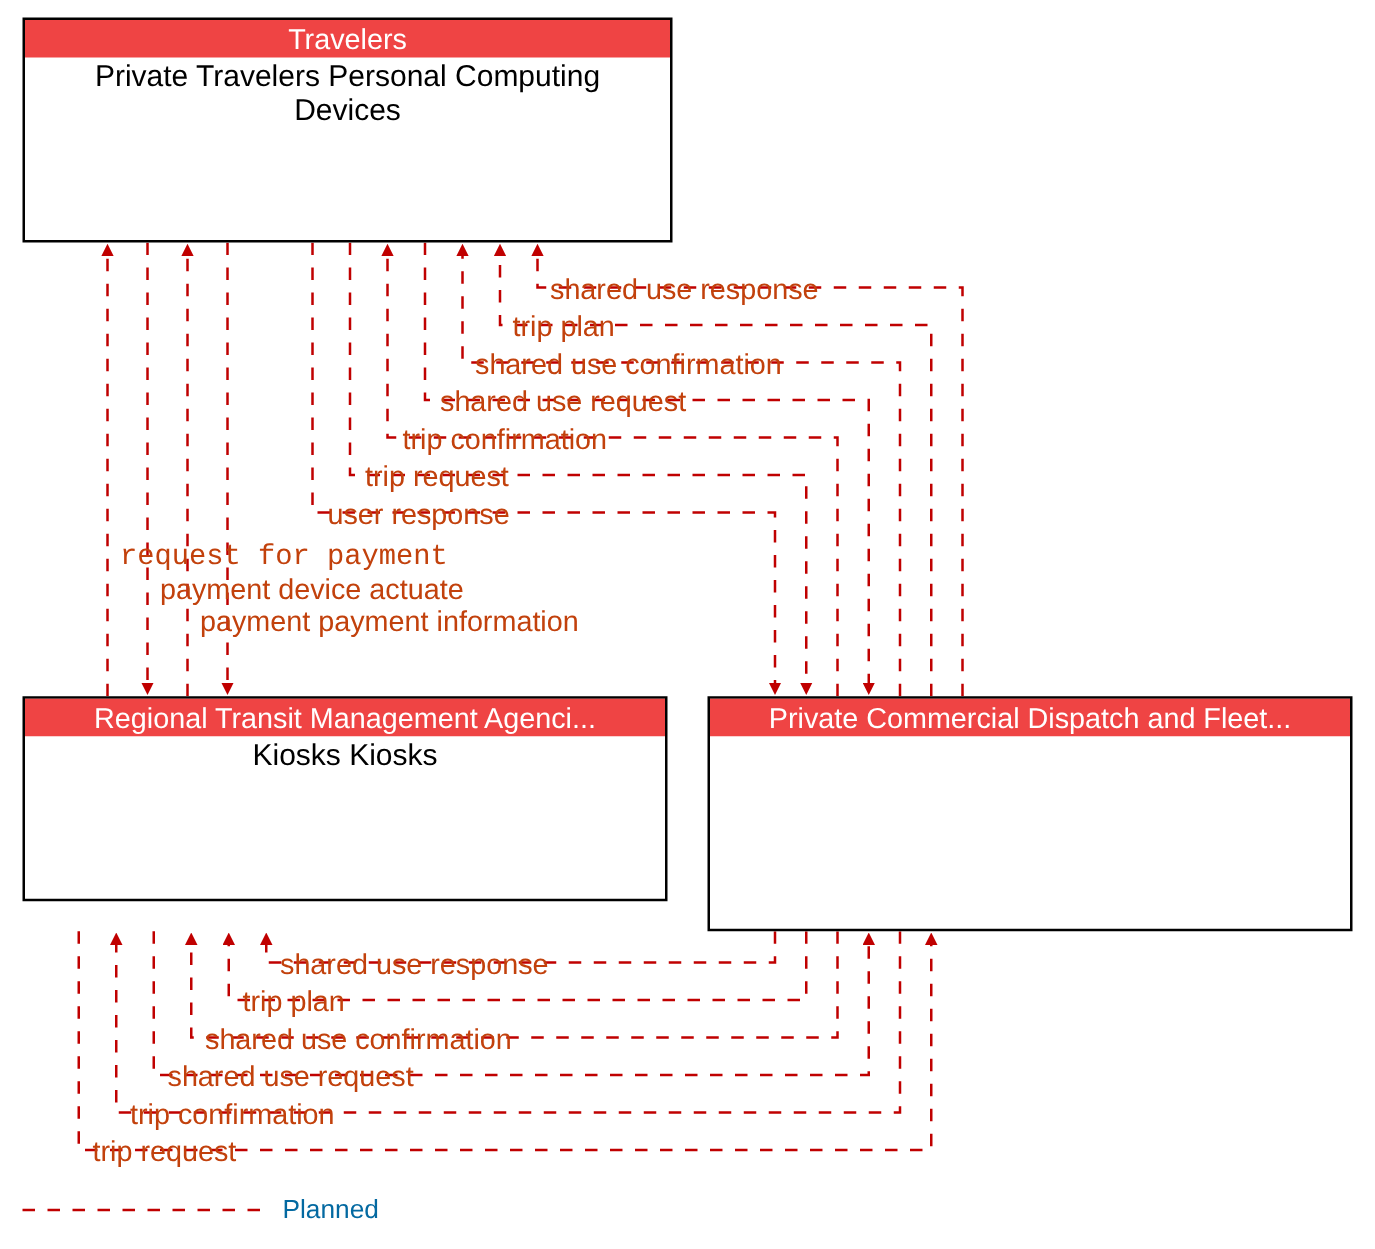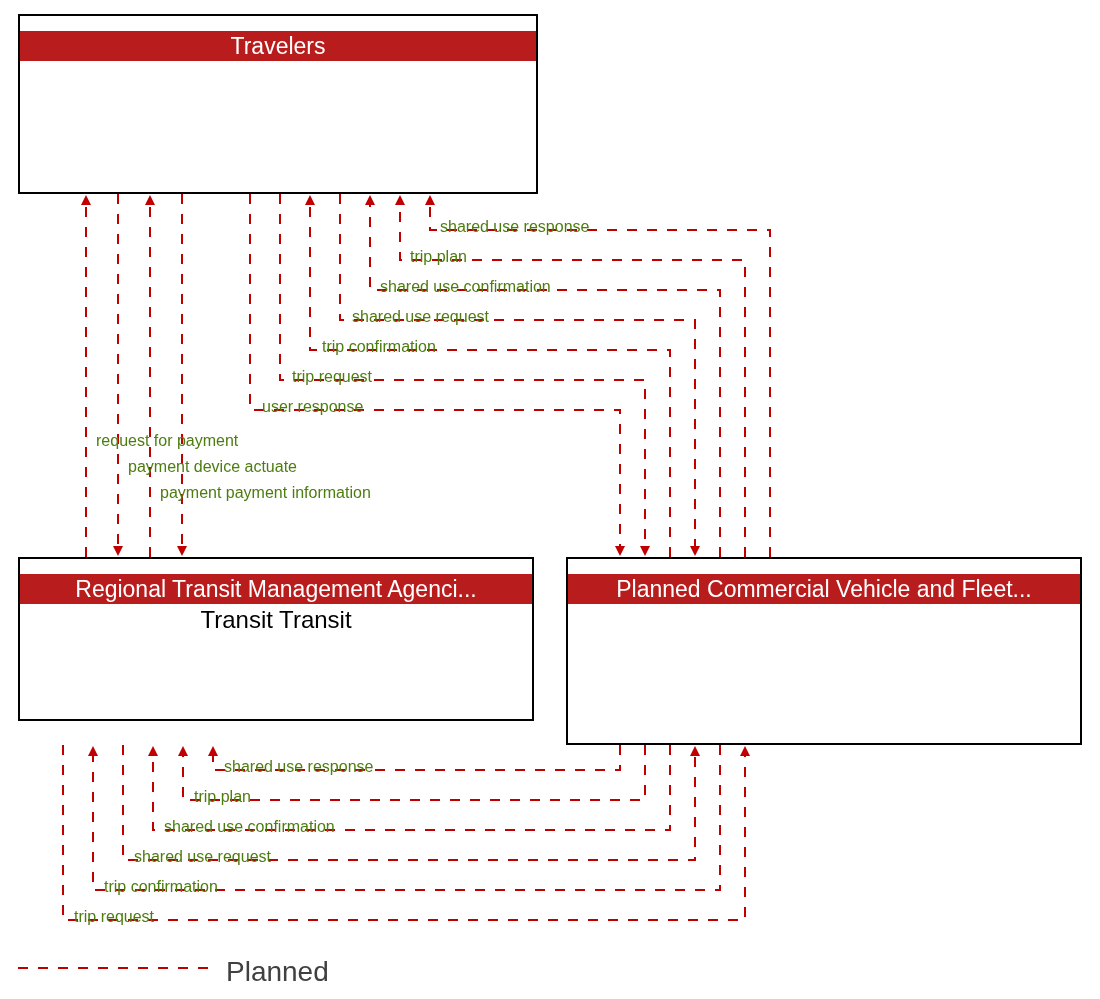--- a/index.html
+++ b/index.html
@@ -20,50 +20,49 @@
     width: 1100px;
     height: 999px;
   }
   .node {
     position: absolute;
     border: 2px solid #000;
     background: #fff;
     box-sizing: border-box;
   }
   .node-header {
-    background: #b91c1c;
+    background: #ef4444;
     color: #fff;
     font-size: 23px;
     text-align: center;
     line-height: 28px;
     padding: 1px 4px;
     white-space: nowrap;
     overflow: hidden;
     text-overflow: ellipsis;
-    margin-top: 15px;
   }
   .node-body {
     font-size: 24px;
     text-align: center;
     padding: 2px 6px;
     color: #000;
     line-height: 27px;
   }
   .flow-label {
     position: absolute;
-    color: #4d7c0f;
-    font-size: 16px;
+    color: #c2410c;
+    font-size: 23px;
     white-space: nowrap;
     pointer-events: none;
     text-align: right;
   }
   .legend-label {
     position: absolute;
-    color: #404040;
-    font-size: 28px;
+    color: #0369a1;
+    font-size: 21px;
   }
 </style>
 </head>
 <body>
 
 <div class="canvas">
 
 <svg viewBox="0 0 1100 999">
   <defs>
     <marker id="arrR" markerWidth="10" markerHeight="10" refX="1" refY="5" orient="auto" markerUnits="userSpaceOnUse">
@@ -108,40 +107,44 @@
     <path d="M 720 745 L 720 890 L 93 890 L 93 755" marker-end="url(#arrR)"></path>
 
     <path d="M 63 745 L 63 920 L 745 920 L 745 755" marker-end="url(#arrR)"></path>
 
     <path d="M 18 968 L 216 968"></path>
   </g>
 </svg>
 
 <div class="node" style="left:18px; top:14px; width:520px; height:180px;">
   <div class="node-header">Travelers</div>
+  <div class="node-body">
+    <span>Private Travelers Personal Computing</span><br>
+    <span>Devices</span>
+  </div>
 </div>
 
 <div class="node" style="left:18px; top:557px; width:516px; height:164px;">
   <div class="node-header">Regional Transit Management Agenci...</div>
-  <div class="node-body">Transit Transit</div>
+  <div class="node-body">Kiosks Kiosks</div>
 </div>
 
 <div class="node" style="left:566px; top:557px; width:516px; height:188px;">
-  <div class="node-header">Planned Commercial Vehicle and Fleet...</div>
+  <div class="node-header">Private Commercial Dispatch and Fleet...</div>
 </div>
 
 <div class="flow-label" style="left:440px; top:218px;">shared use response</div>
 <div class="flow-label" style="left:410px; top:248px;">trip plan</div>
 <div class="flow-label" style="left:380px; top:278px;">shared use confirmation</div>
 <div class="flow-label" style="left:352px; top:308px;">shared use request</div>
 <div class="flow-label" style="left:322px; top:338px;">trip confirmation</div>
 <div class="flow-label" style="left:292px; top:368px;">trip request</div>
 <div class="flow-label" style="left:262px; top:398px;">user response</div>
 
-<div class="flow-label" style="left:96px; top:432px;">request for payment</div>
+<div class="flow-label" style="left:96px; top:432px;font-family:Liberation Mono, monospace;">request for payment</div>
 <div class="flow-label" style="left:128px; top:458px;">payment device actuate</div>
 <div class="flow-label" style="left:160px; top:484px;">payment payment information</div>
 
 <div class="flow-label" style="left:224px; top:758px;">shared use response</div>
 <div class="flow-label" style="left:194px; top:788px;">trip plan</div>
 <div class="flow-label" style="left:164px; top:818px;">shared use confirmation</div>
 <div class="flow-label" style="left:134px; top:848px;">shared use request</div>
 <div class="flow-label" style="left:104px; top:878px;">trip confirmation</div>
 <div class="flow-label" style="left:74px;  top:908px;">trip request</div>
 

